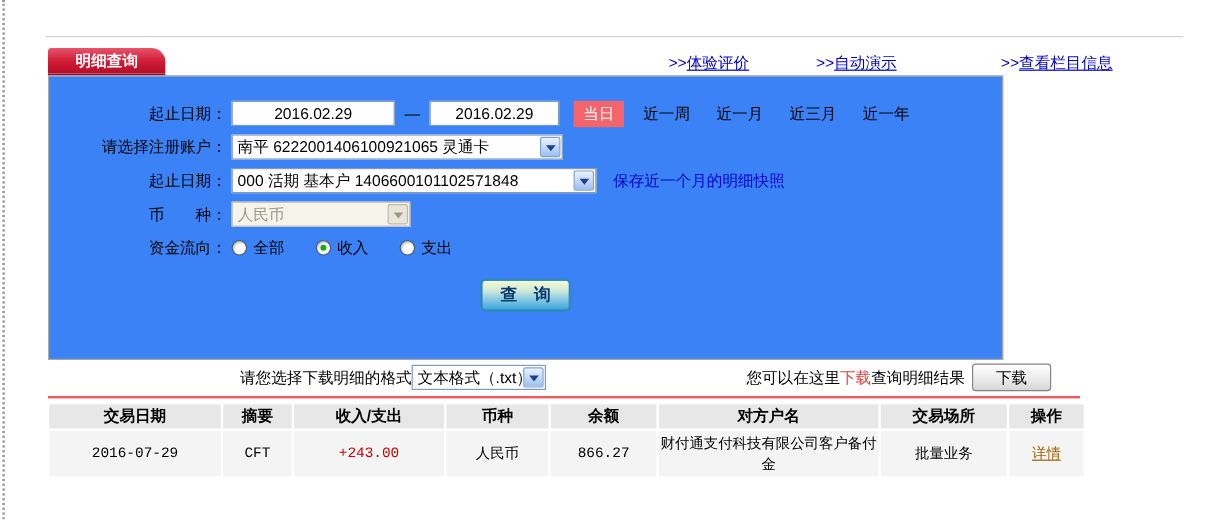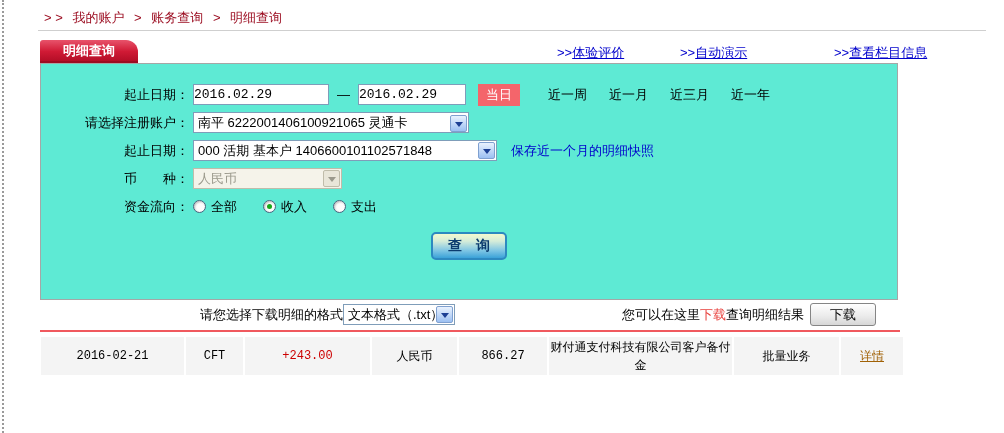--- a/index.html
+++ b/index.html
@@ -16,43 +16,43 @@
 
   .tab { position:absolute; left:40px; top:40px; width:98px; height:23px; line-height:22px; text-align:center;
          color:#fff; font-weight:bold; font-size:13px; cursor:pointer;
          background:linear-gradient(180deg,#e8536b 0%,#d01a35 55%,#b40e27 100%);
          border-radius:3px 12px 0 0; border-bottom:2px solid #9c0c22; }
 
   .top-link { position:absolute; top:44px; font-size:13px; color:#0000cc; cursor:pointer; white-space:nowrap; }
   .top-link .lk { text-decoration:underline;margin-top:28px; }
   .top-link.l1 { left:557px; } .top-link.l2 { left:680px; } .top-link.l3 { left:834px; }
 
-  .panel { position:absolute; left:40px; top:63px; width:858px; height:237px; background:#5eead4;
+  .panel { position:absolute; left:40px; top:63px; width:796px; height:237px; background:#3b82f6;
            border:1px solid #a6a6a6; padding-top:20px; }
   .frow { display:flex; align-items:center; height:21px; margin-bottom:7px; }
   .flabel { width:148px; text-align:right; font-size:13px; flex:none; }
   .gap { width:4px; flex:none; }
 
-  .tinput { height:21px; border:1px solid #7f9db9; background:#fff; text-align:left; font-size:13px;
-            font-family:Liberation Mono, monospace; }
+  .tinput { height:21px; border:1px solid #7f9db9; background:#fff; text-align:center; font-size:13px;
+            font-family:Liberation Sans, sans-serif; }
   .tinput.start { width:136px; } .tinput.end { width:108px; }
   .dash { margin:0 8px; font-size:13px; }
 
   .quick-badge { margin-left:12px; background:#f4656b; color:#fff; padding:2px 8px; font-size:13px; cursor:pointer; }
   .quick { margin-left:22px; font-size:13px; cursor:pointer; }
-  .quick.first { margin-left:28px;font-family:Liberation Serif, serif; }
+  .quick.first { margin-left:16px;font-family:Liberation Serif, serif; }
 
   .sel { display:inline-flex; align-items:center; justify-content:space-between; height:21px;
          background:#fff; border:1px solid #7f9db9; font-size:13px; cursor:pointer; }
   .sel .txt { padding:0 4px; white-space:nowrap; overflow:hidden; }
   .arrow-box { width:17px; height:17px; margin-right:1px; flex:none; border:1px solid #7fa0d0; border-radius:2px;
                background:linear-gradient(180deg,#e9f2fe 0%,#c3d9f8 50%,#9cc0f2 100%);
                display:flex; align-items:center; justify-content:center; }
   .arrow-box .tri { width:0; height:0; border:4px solid transparent; border-top:5px solid #1c3f94; margin-top:5px; }
-  .sel.w-reg { width:276px;align-items:flex-end; } .sel.w-sub { width:304px; } .sel.w-fmt { width:112px; }
+  .sel.w-reg { width:276px; } .sel.w-sub { width:304px; } .sel.w-fmt { width:112px; }
   .sel.disabled { width:149px; background:#f5f3ea; border-color:#c0bcaa; color:#9b998c; cursor:default; }
   .sel.disabled .arrow-box { background:#e9e6d9; border-color:#c0bcaa; }
   .sel.disabled .arrow-box .tri { border-top-color:#9b998c; }
 
   .snap-link { margin-left:14px; color:#0000cc; font-size:13px; cursor:pointer; }
 
   .rgroup { display:flex; align-items:center; margin-right:26px; cursor:pointer; }
   .radio { width:13px; height:13px; border:1px solid #46637e; border-radius:50%; background:#fdfdfd;
            position:relative; margin-right:5px; box-shadow:inset 1px 1px 2px rgba(0,0,0,.25); flex:none; }
   .radio.checked::after { content:""; position:absolute; left:3px; top:3px; width:5px; height:5px;
@@ -80,28 +80,20 @@
   .mono { font-family:"Liberation Mono","DejaVu Sans Mono",monospace; font-size:12px; }
   .amt-in { color:#cc0000; }
   .detail-link { color:#a16207; text-decoration:underline; cursor:pointer; }
 </style>
 </head>
 <body>
 
 <div id="page">
   <div class="left-dots"></div>
 
-  <div class="breadcrumb">
-    <span class="bc-sep">&gt; &gt;</span>
-    <span class="bc-item">我的账户</span>
-    <span class="bc-sep">&gt;</span>
-    <span class="bc-item">账务查询</span>
-    <span class="bc-sep">&gt;</span>
-    <span class="bc-item">明细查询</span>
-  </div>
   <div class="head-rule"></div>
 
   <div class="tab">明细查询</div>
 
   <div class="top-link l1">
     <span>&gt;&gt;</span><span class="lk">体验评价</span>
   </div>
   <div class="top-link l2">
     <span>&gt;&gt;</span><span class="lk">自动演示</span>
   </div>
@@ -203,22 +195,32 @@
       <col style="width:143px">
         <col style="width:57px">
         <col style="width:125px">
         <col style="width:85px">
       <col style="width:88px">
         <col style="width:183px">
         <col style="width:105px">
         <col style="width:62px">
     </colgroup>
     <tbody>
+        <tr>
+      <th>交易日期</th>
+      <th>摘要</th>
+      <th>收入/支出</th>
+      <th>币种</th>
+      <th>余额</th>
+      <th>对方户名</th>
+      <th>交易场所</th>
+      <th>操作</th>
+    </tr>
     <tr>
-      <td class="mono">2016-02-21</td>
+      <td class="mono">2016-07-29</td>
       <td class="mono">CFT</td>
       <td class="mono amt-in">+243.00</td>
       <td>人民币</td>
       <td class="mono">866.27</td>
       <td>财付通支付科技有限公司客户备付金</td>
       <td>批量业务</td>
       <td>
         <span class="detail-link">详情</span>
       </td>
     </tr>

